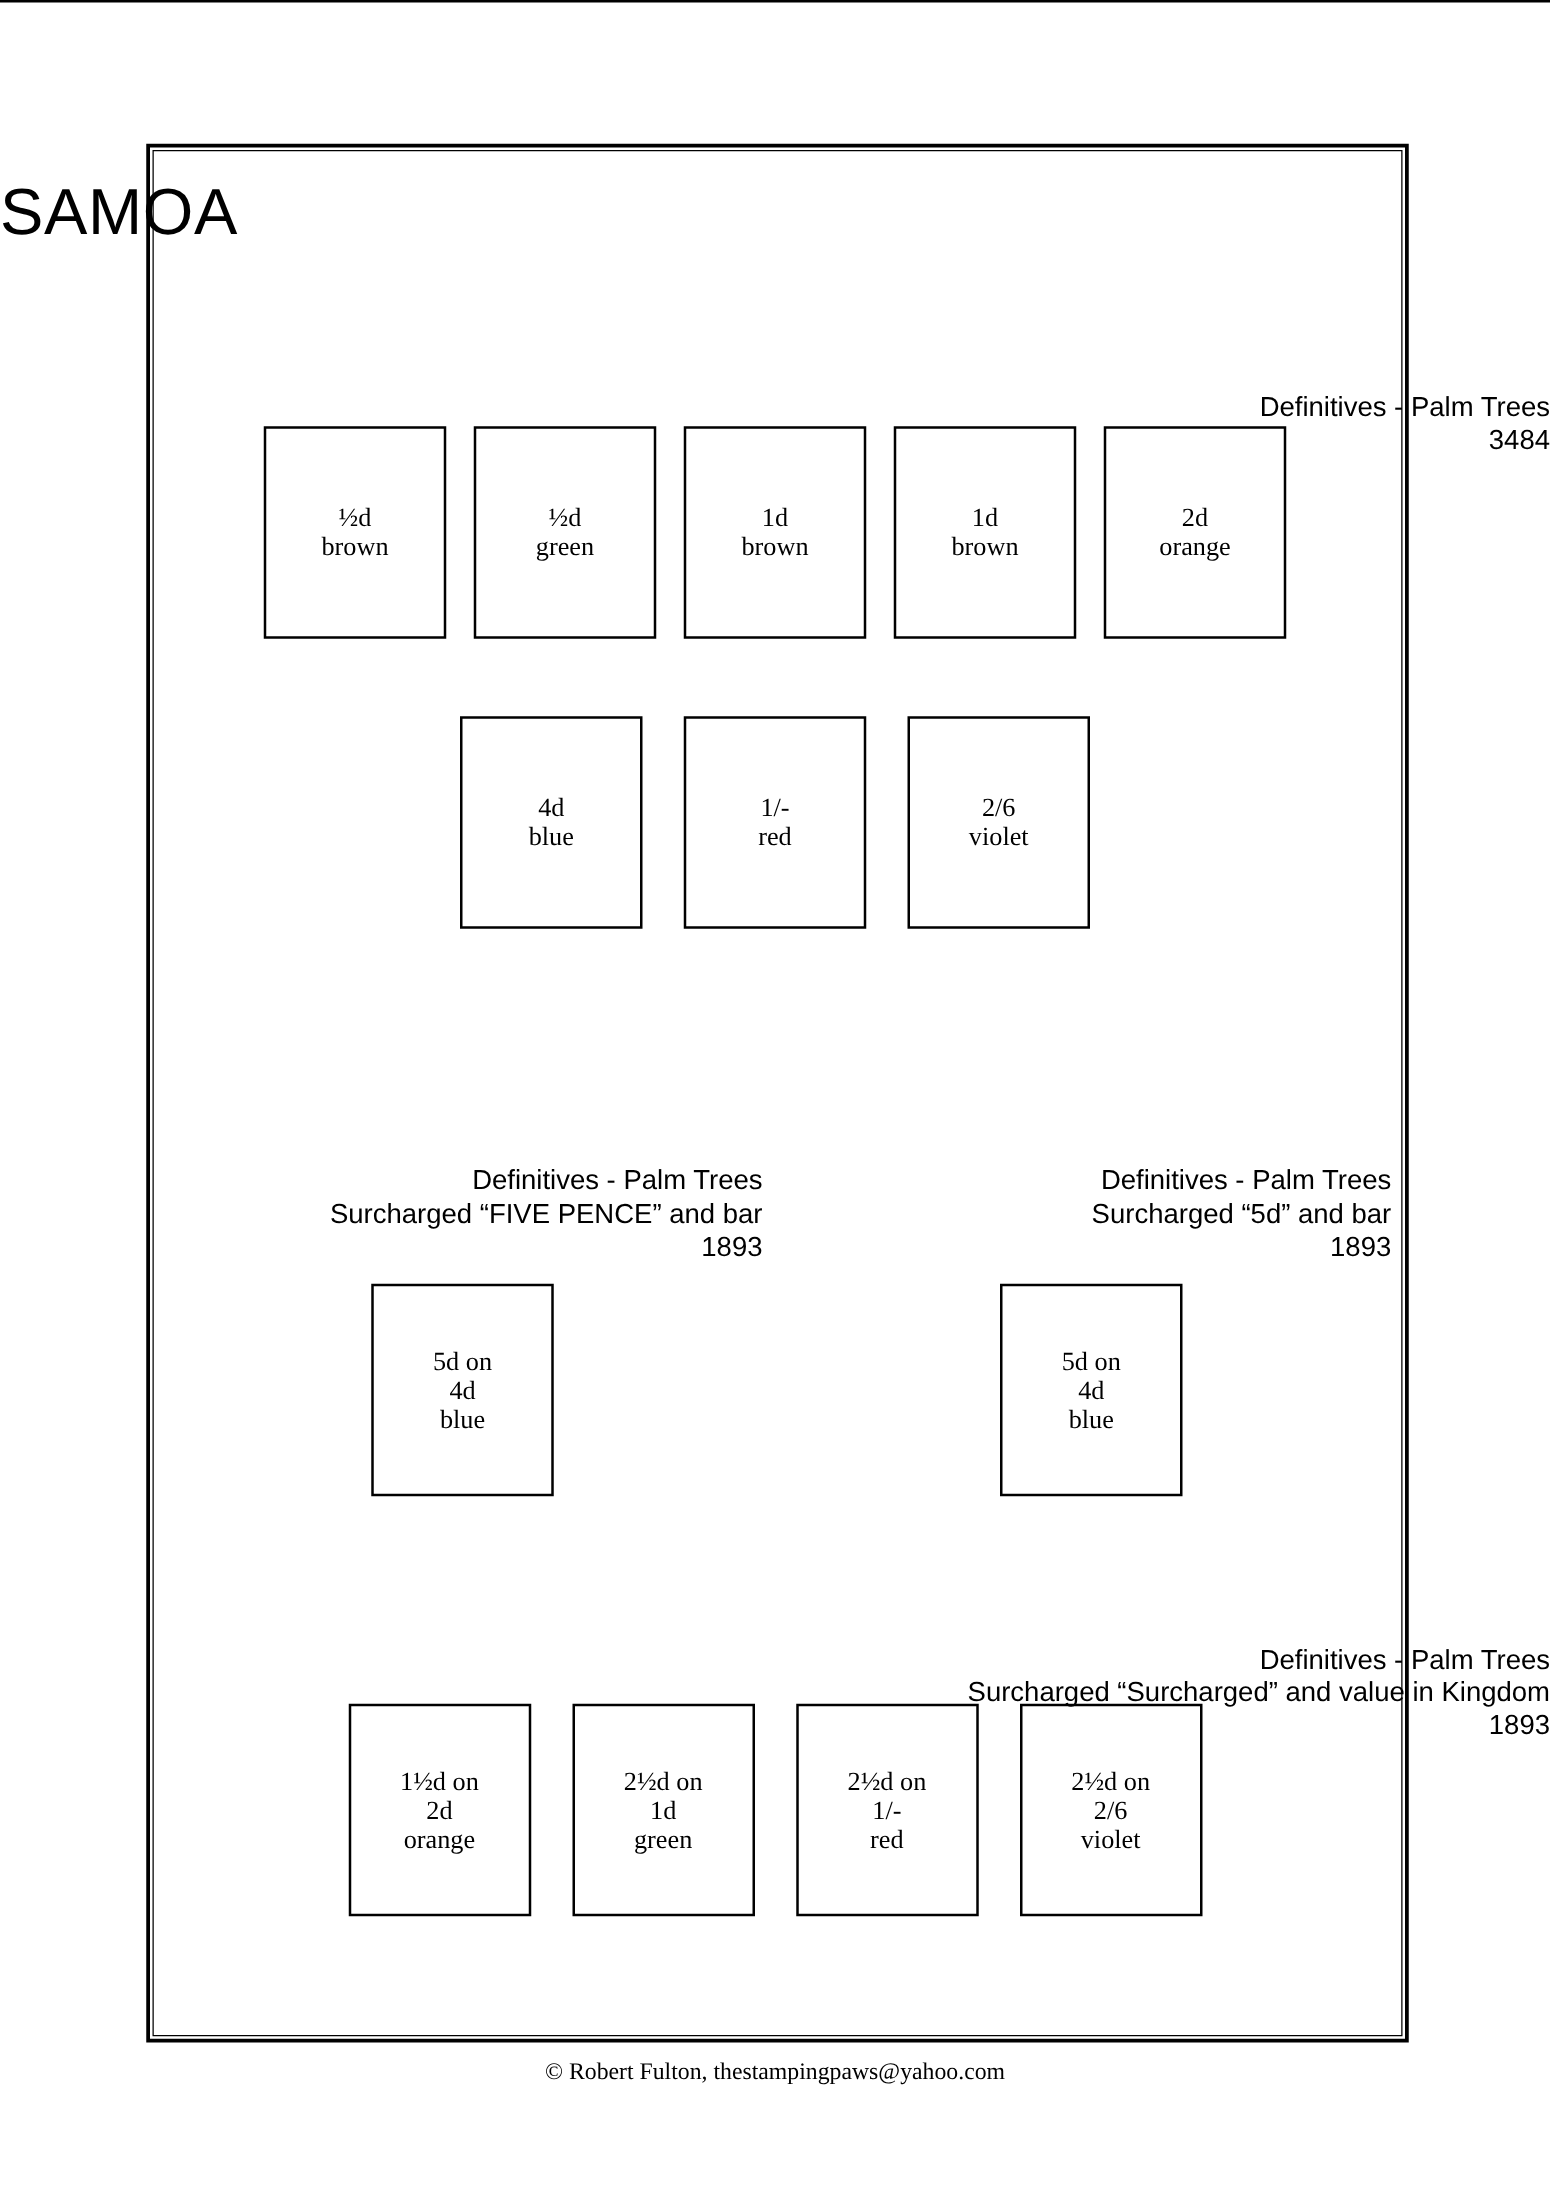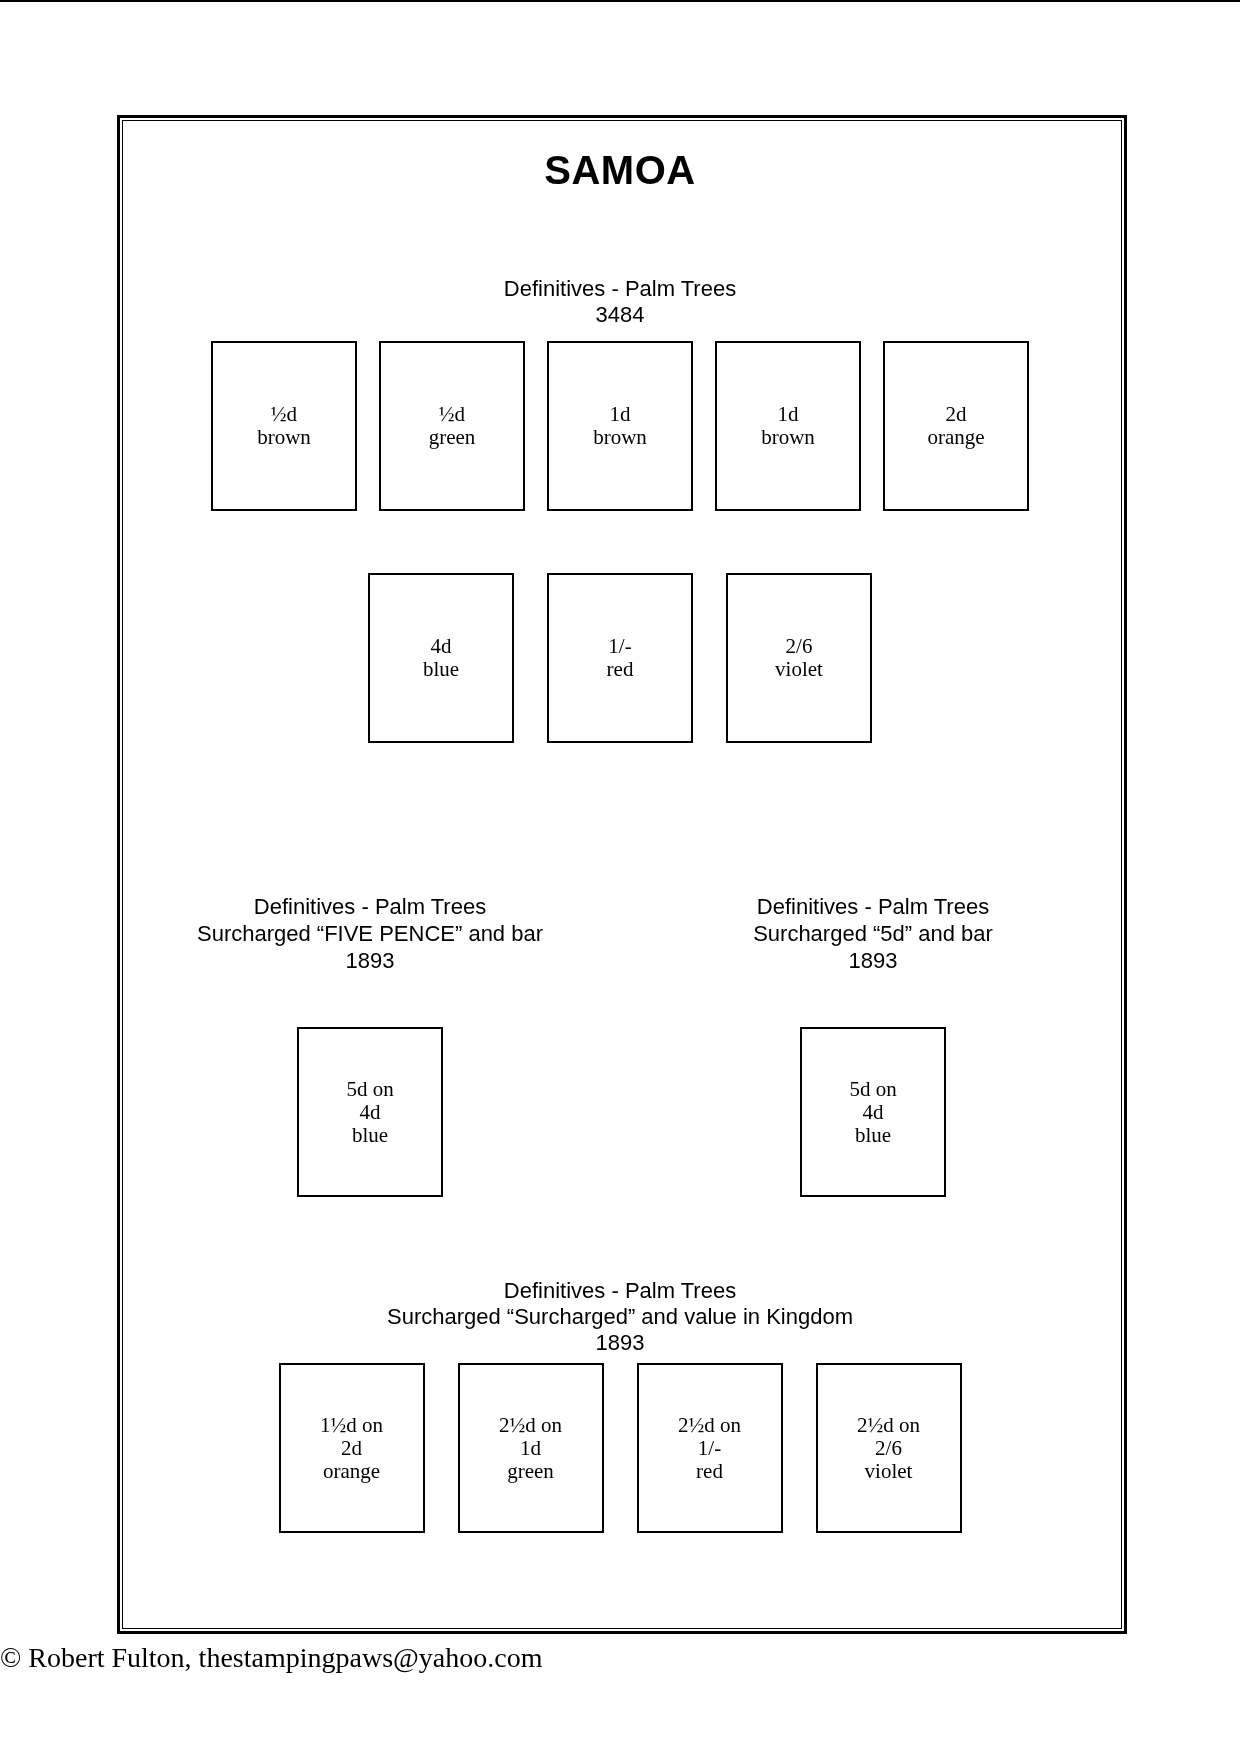--- a/index.html
+++ b/index.html
@@ -20,27 +20,27 @@
     position: absolute; left: 117px; top: 115px;
     width: 1010px; height: 1519px;
     border: 3px solid #000; box-sizing: border-box;
   }
   .frame-inner {
     position: absolute; top: 2px; left: 2px; right: 2px; bottom: 2px;
     border: 1px solid #000;
   }
   .page-title {
     position: absolute; top: 145px; left: 0; width: 100%;
-    text-align: center; font-weight: bold;
-    font-size: 40px; line-height: 50px;
+    text-align: left; font-weight: normal;
+    font-size: 52px; line-height: 50px;
     letter-spacing: 0.5px;
   }
   .sect-header {
-    position: absolute; text-align: center;
-    font-size: 22px; line-height: 26px;
+    position: absolute; text-align: right;
+    font-size: 22px; line-height: 26px; margin-top: 37px;
   }
   #sect1-header { top: 276px; left: 0; width: 100%; }
   #mid-left-header  { top: 893px; left: 130px; width: 480px; line-height: 27px; }
   #mid-right-header { top: 893px; left: 633px; width: 480px; line-height: 27px; }
   #bottom-header { top: 1278px; left: 0; width: 100%; }
   .stamp-row {
     position: absolute; left: 0; width: 100%;
     display: flex; justify-content: center;
   }
   #row-1886-a { top: 341px; gap: 22px; }
@@ -53,23 +53,23 @@
     text-align: center;
     font-family: "Liberation Serif", serif;
     font-size: 21px; line-height: 23px;
     flex: 0 0 auto;
   }
   .stamp.abs { position: absolute; margin-top: 44px; }
   #mid-left-box  { top: 983px; left: 297px; }
   #mid-right-box { top: 983px; left: 800px; }
   .footer {
     position: absolute; top: 1643px; left: 0; width: 100%;
-    text-align: left;
+    text-align: center;
     font-family: "Liberation Serif", serif;
-    font-size: 28px; line-height: 30px;
+    font-size: 19px; line-height: 30px;
   }
 </style>
 </head>
 <body>
 
 <div id="page">
 
   <div class="top-edge"></div>
 
   <div class="frame">

